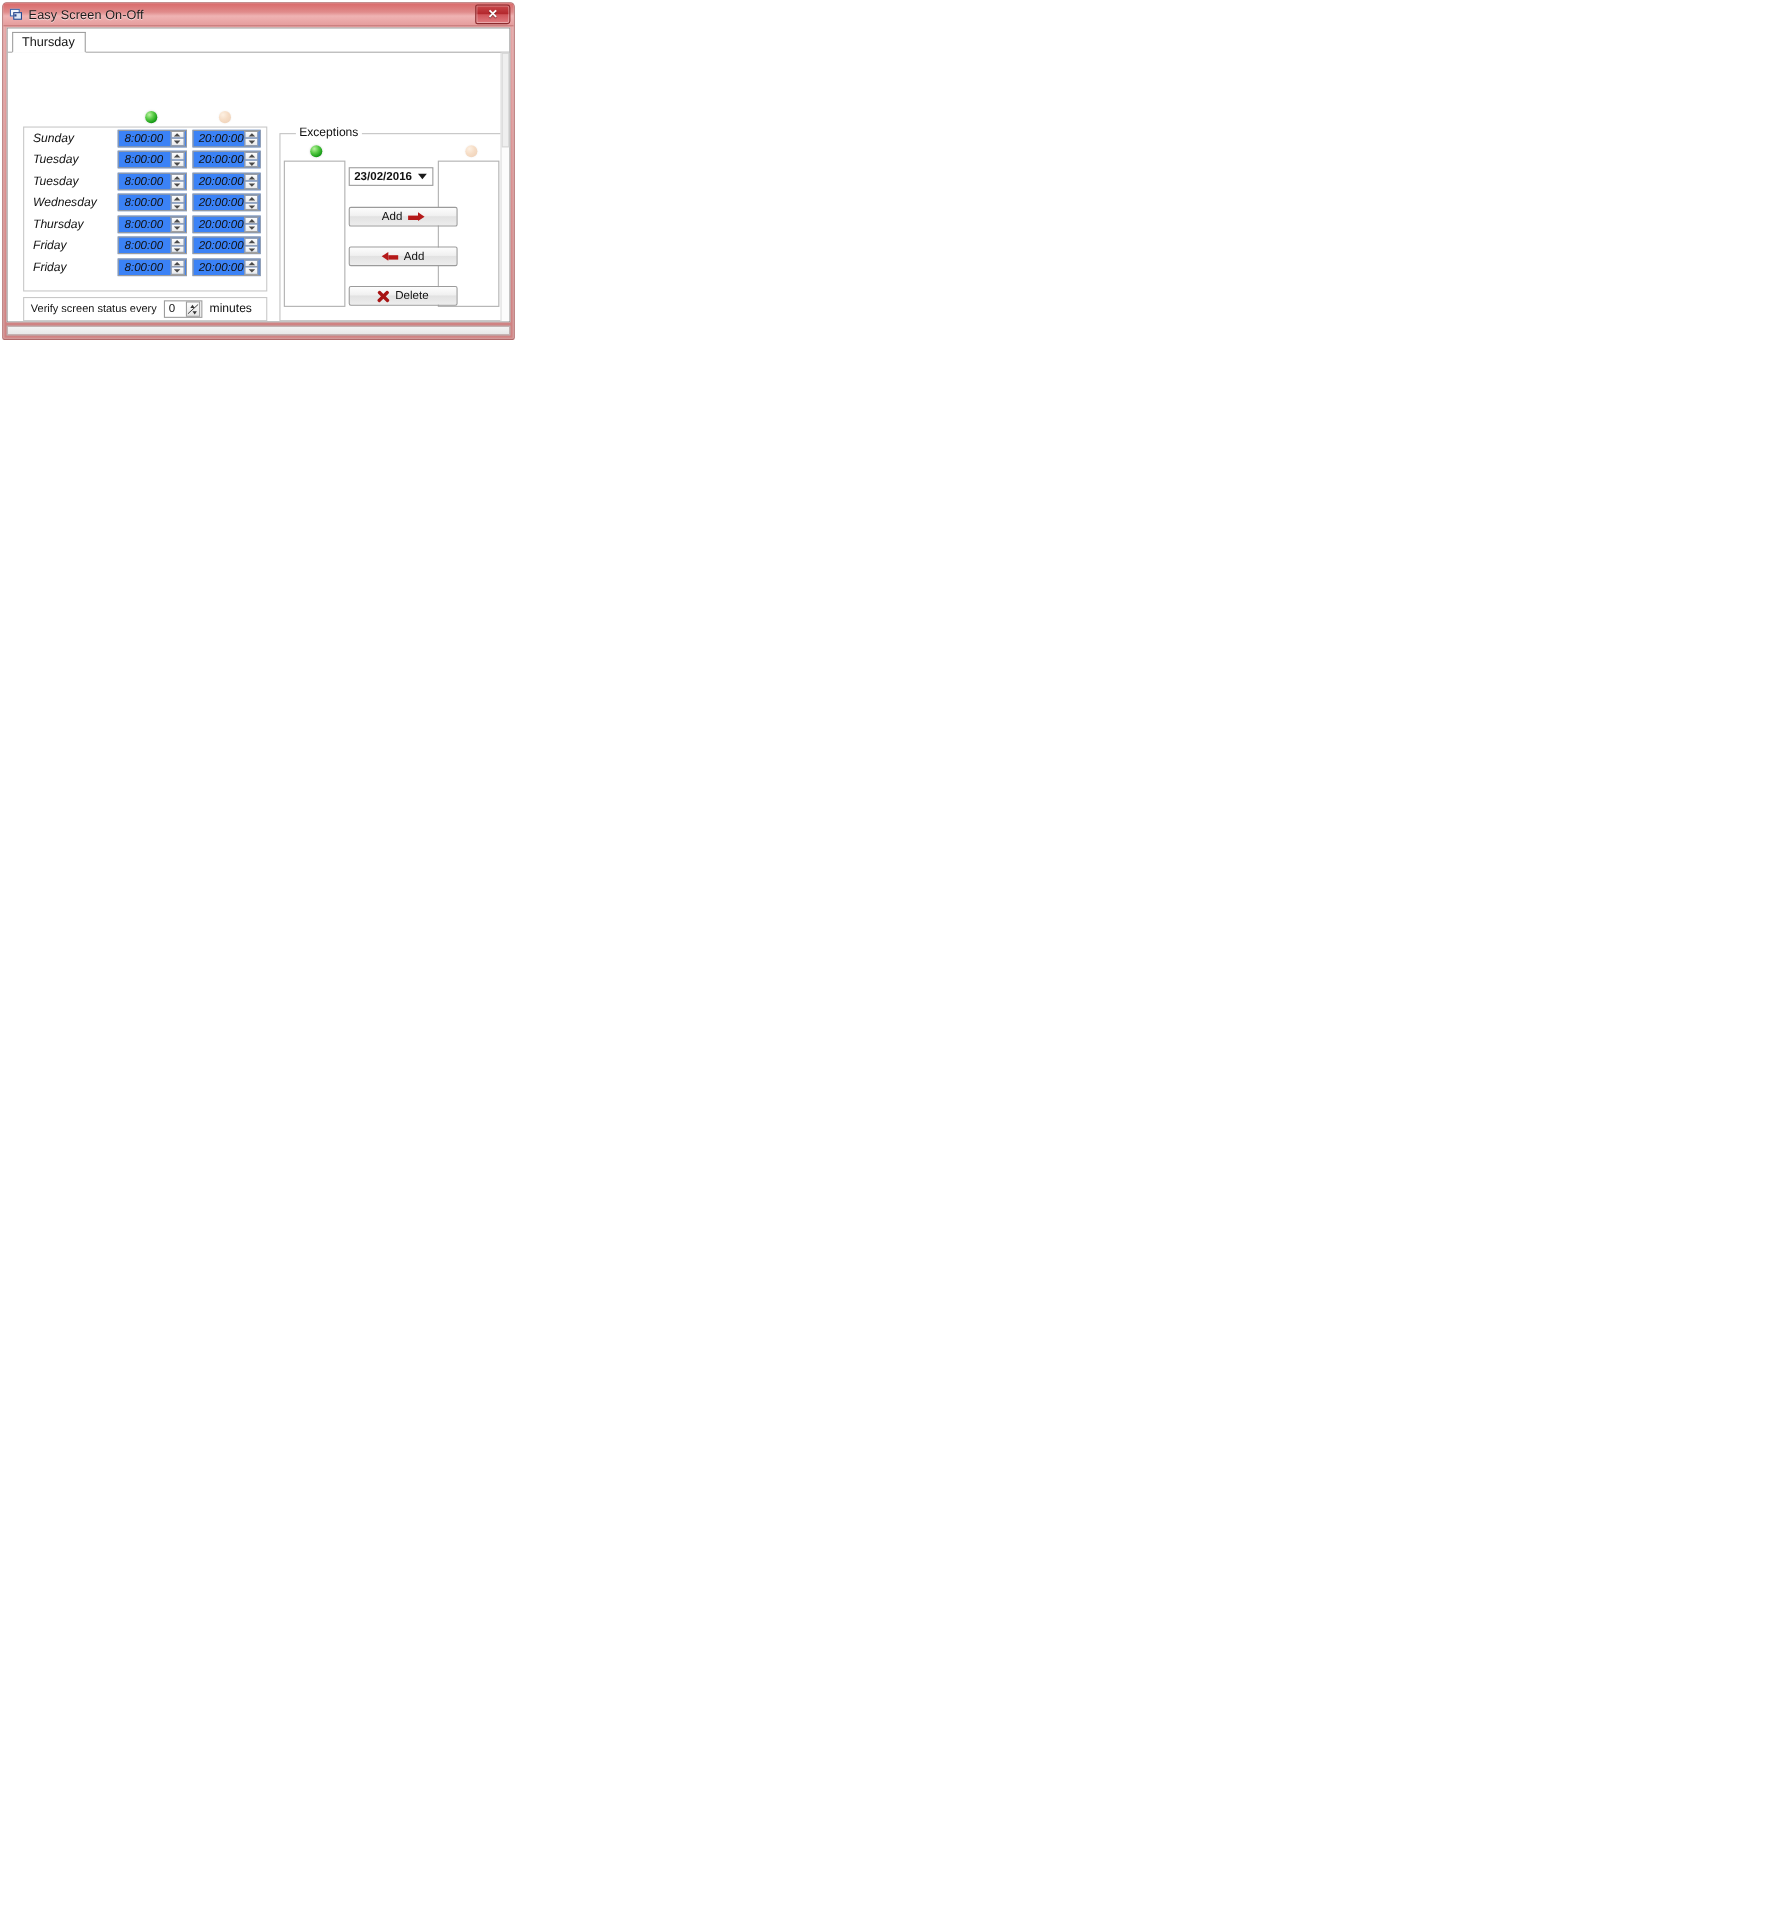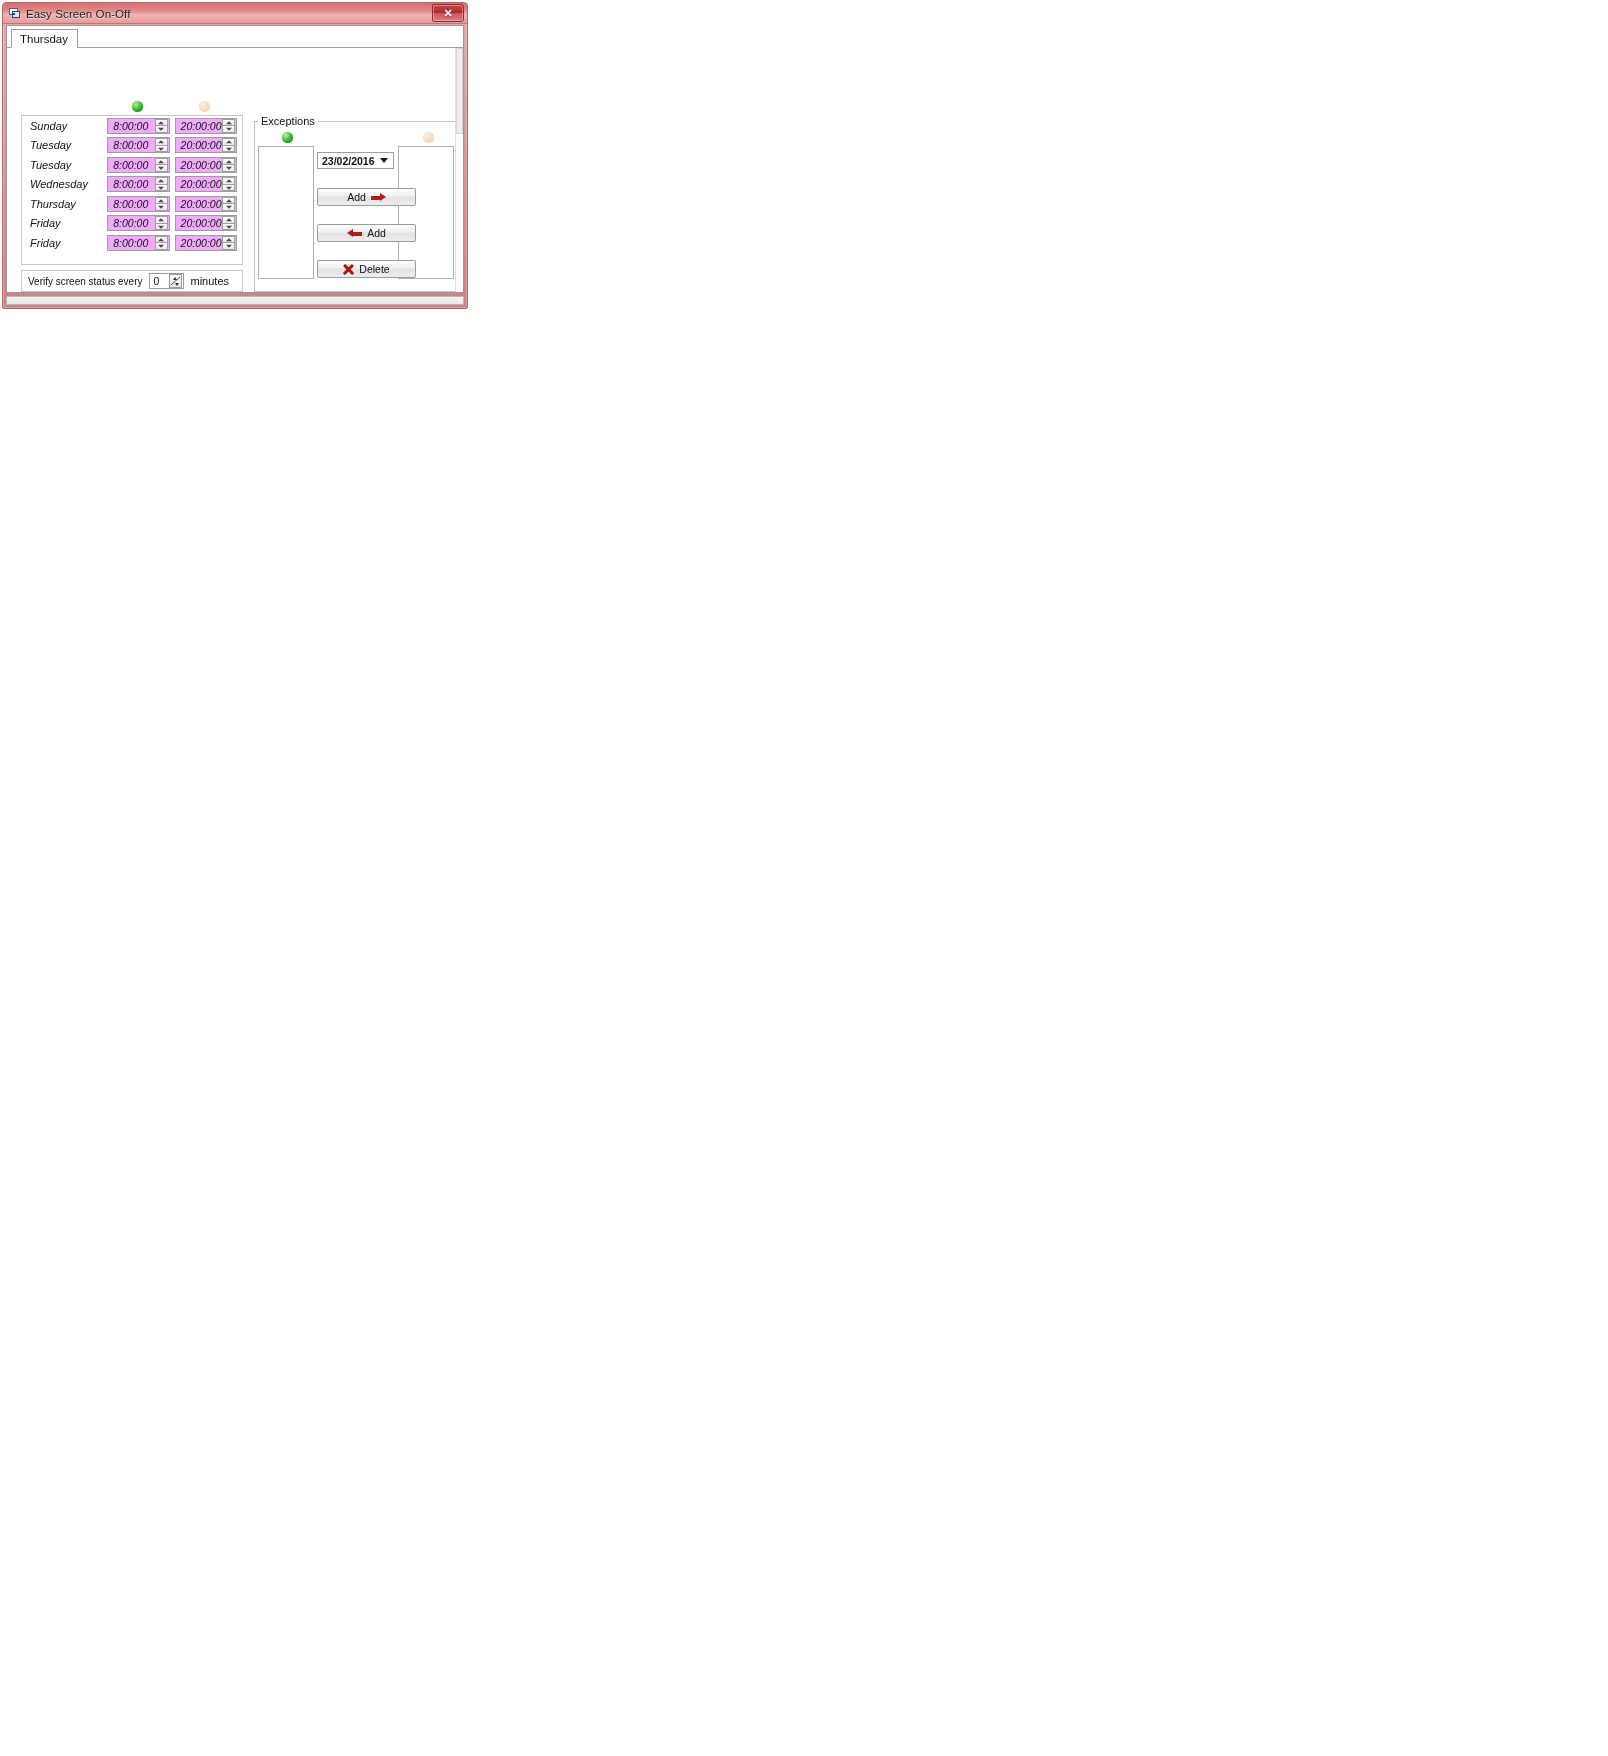--- a/index.html
+++ b/index.html
@@ -184,21 +184,21 @@
   .day-label {
     width: 78px;
     font-size: 11px;
     color: #111;
     white-space: nowrap;
   }
   .time-field {
     position: relative;
     width: 63px;
     height: 16px;
-    background: #f0abfc;
+    background: #3b82f6;
     border: 1px solid #9d9d9d;
     box-sizing: border-box;
     margin-right: 5px;
     display: flex;
     align-items: center;
   }
   .time-value {
     font-size: 10.5px;
     color: #111;
     padding-left: 5px;
@@ -317,21 +317,21 @@
     left: 247px;
     top: 73px;
     width: 208px;
     height: 171px;
     border: 1px solid #c4c4c4;
     box-sizing: border-box;
     background: #ffffff;
   }
   #exceptions-legend {
     position: absolute;
-    left: 251px;
+    left: 262px;
     top: 67px;
     background: #ffffff;
     padding: 0 3px;
     font-size: 11px;
     color: #111;
   }
   #dot-on-exc  { left: 275px; top: 84px; }
   #dot-off-exc { left: 416px; top: 84px; }
 
   .exc-list {

